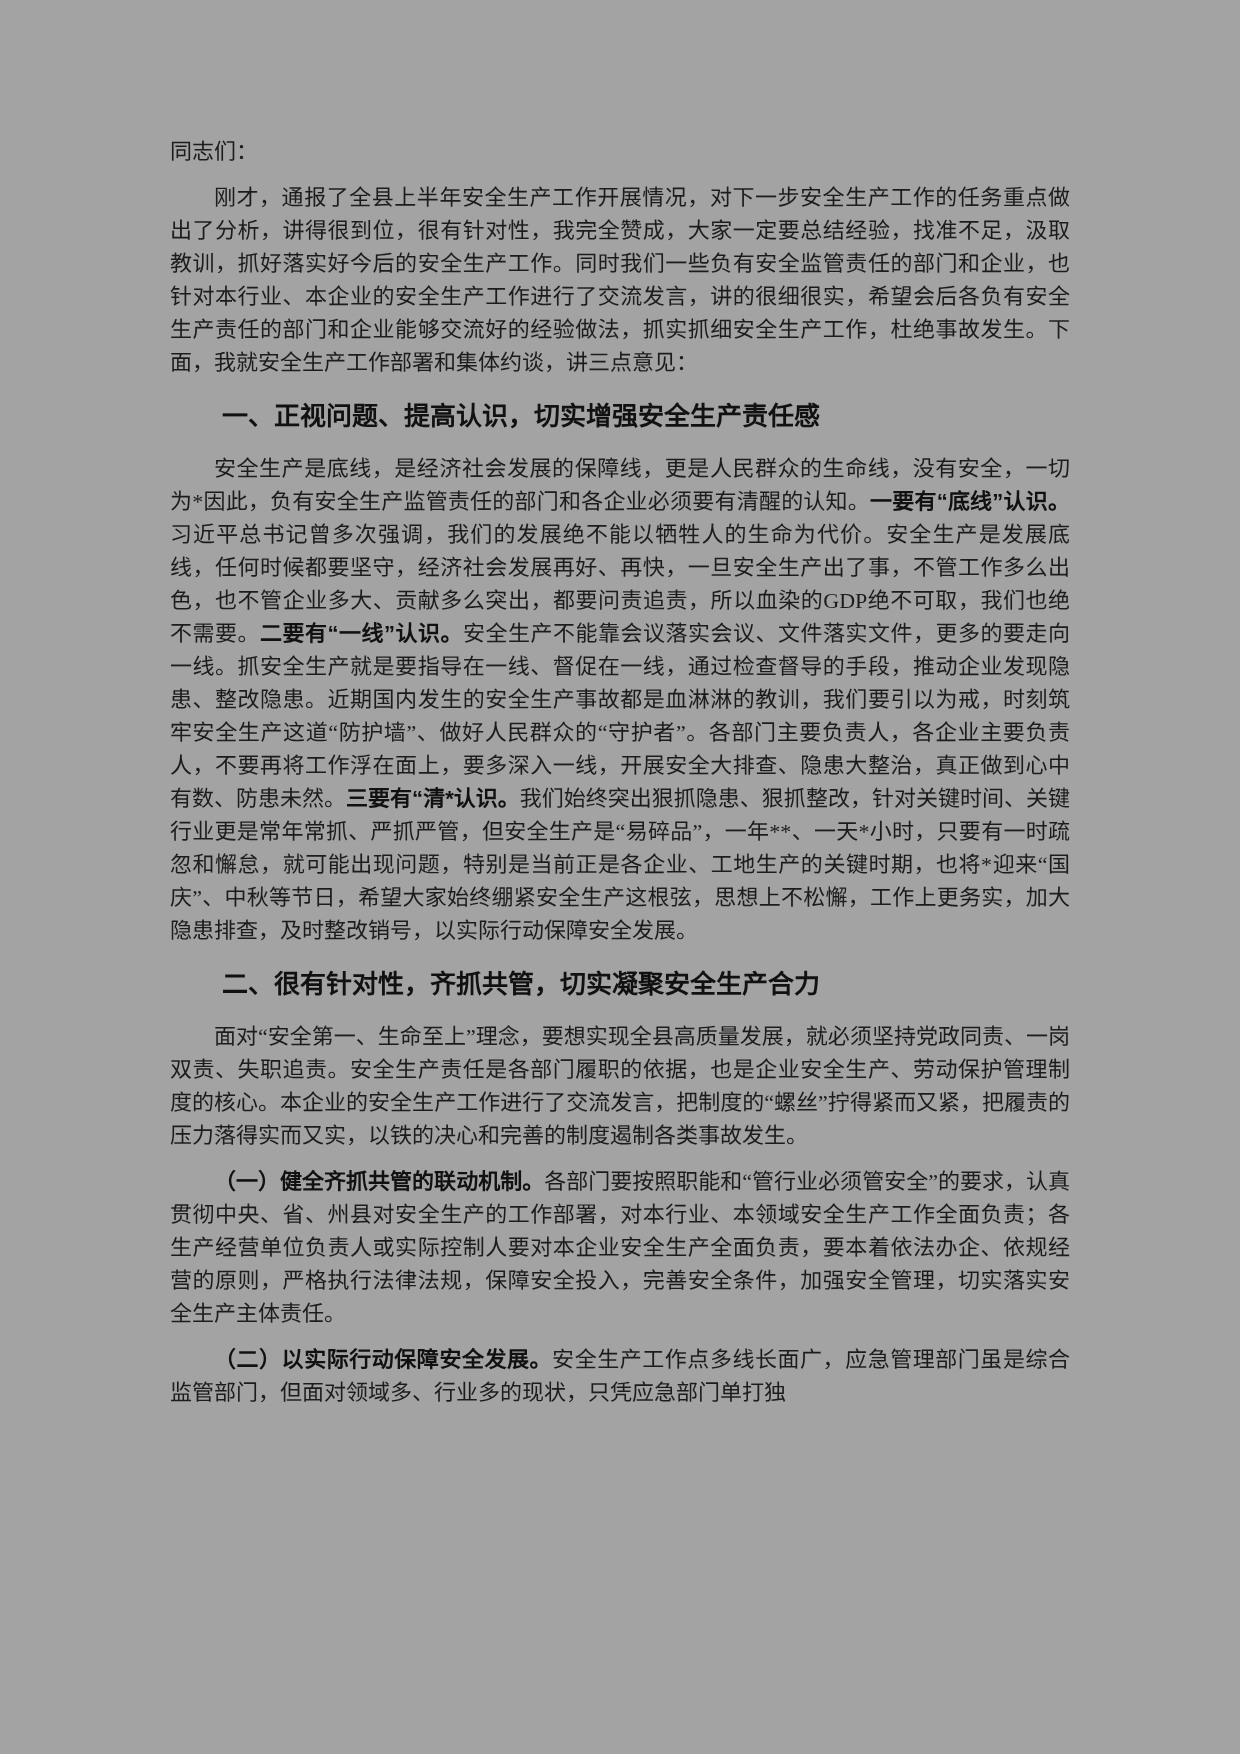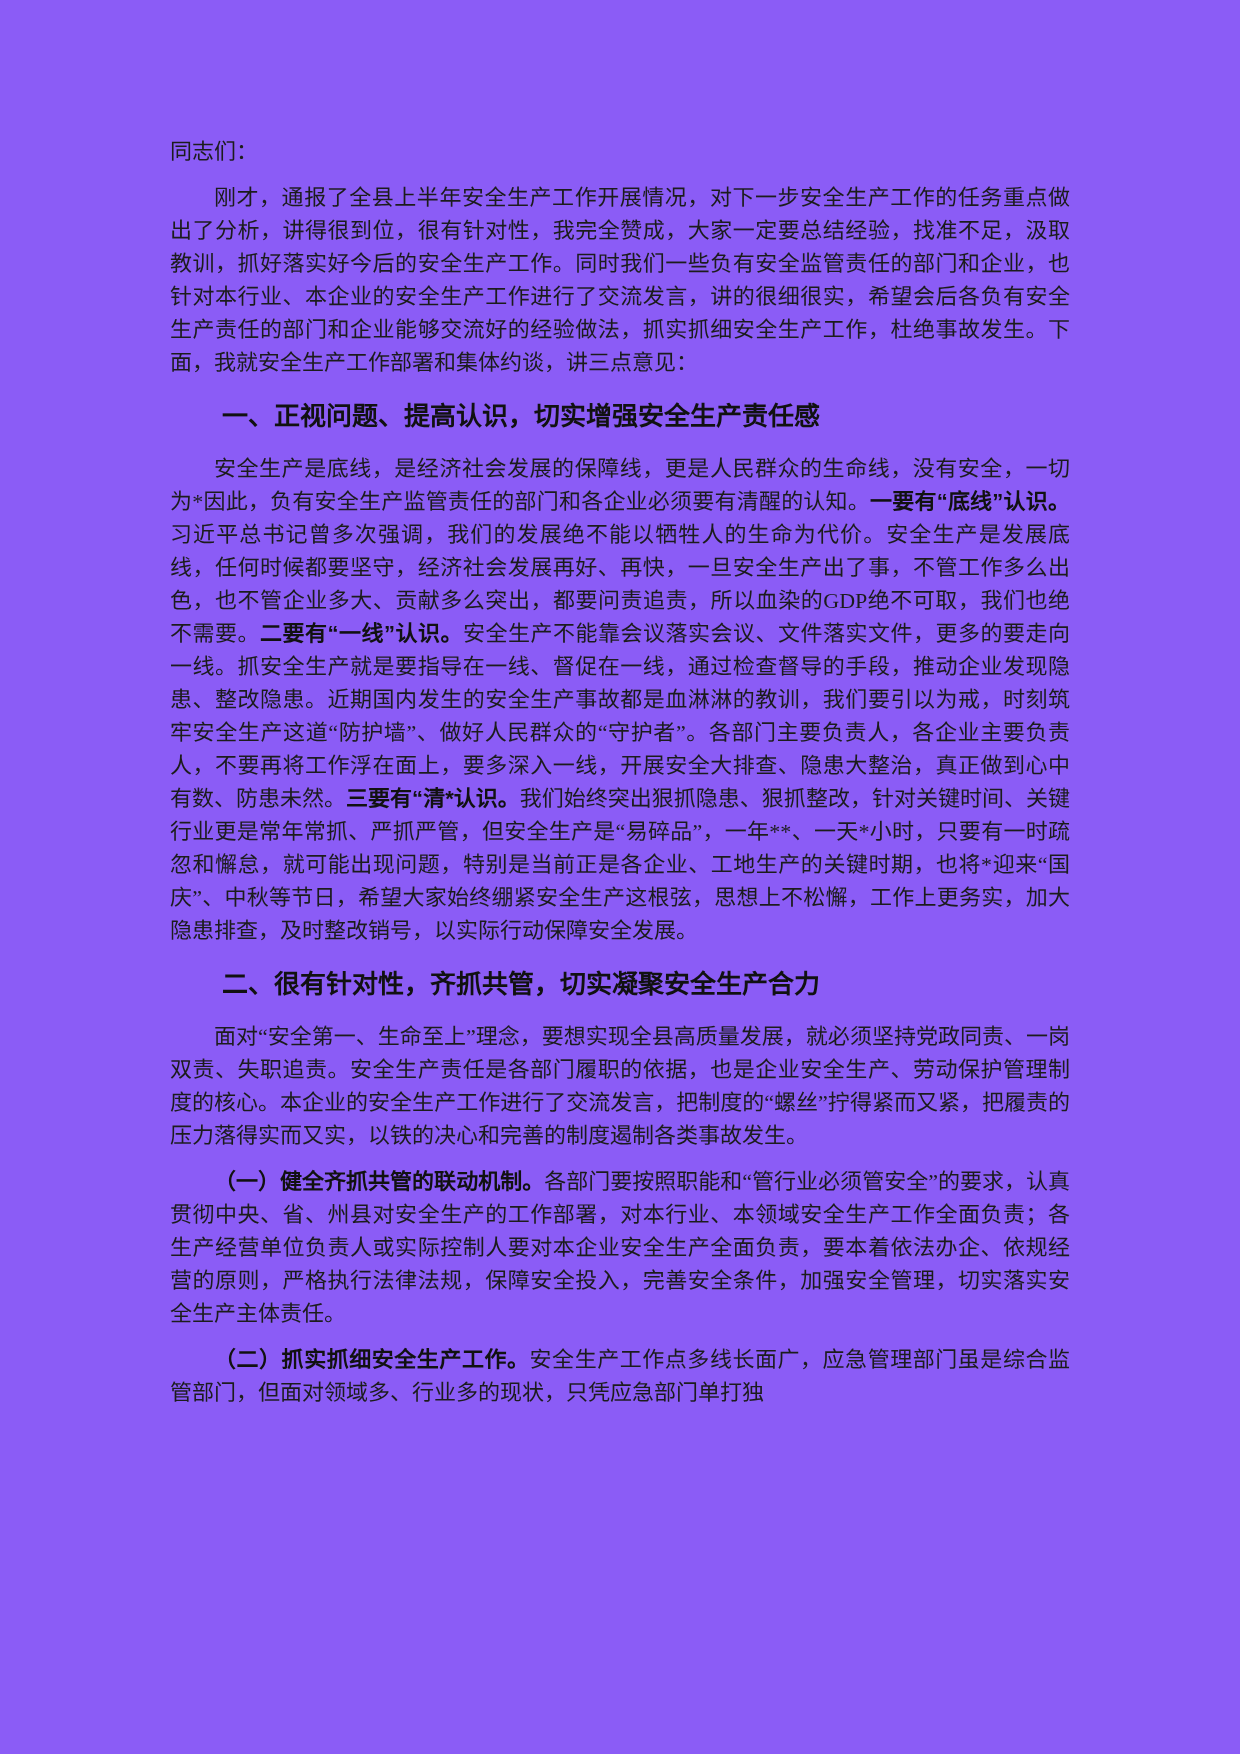--- a/index.html
+++ b/index.html
@@ -6,21 +6,21 @@
   html, body {
     margin: 0;
     padding: 0;
     background: #ffffff;
   }
   .page {
     position: relative;
     width: 1240px;
     min-height: 1754px;
     margin: 0 auto;
-    background: #8b5cf6;
+    background: #a3a3a3;
     overflow: hidden;
     box-sizing: border-box;
   }
   .doc-body {
     padding: 135px 170px 60px 170px;
     font-family: "Liberation Serif", "DejaVu Serif", serif;
     font-size: 22px;
     line-height: 33px;
     color: #1c1c1c;
     text-align: justify;
@@ -56,15 +56,15 @@
 
 <div class="page">
   <div class="doc-body">
       <p class="paragraph no-indent"><span class="run">同志们：</span></p>
       <p class="paragraph"><span class="run">刚才，通报了全县上半年安全生产工作开展情况，对下一步安全生产工作的任务重点做出了分析，讲得很到位，很有针对性，我完全赞成，大家一定要总结经验，找准不足，汲取教训，抓好落实好今后的安全生产工作。同时我们一些负有安全监管责任的部门和企业，也针对本行业、本企业的安全生产工作进行了交流发言，讲的很细很实，希望会后各负有安全生产责任的部门和企业能够交流好的经验做法，抓实抓细安全生产工作，杜绝事故发生。下面，我就安全生产工作部署和集体约谈，讲三点意见：</span></p>
       <h2 class="heading"><span class="run bold">一、正视问题、提高认识，切实增强安全生产责任感</span></h2>
       <p class="paragraph"><span class="run">安全生产是底线，是经济社会发展的保障线，更是人民群众的生命线，没有安全，一切为*因此，负有安全生产监管责任的部门和各企业必须要有清醒的认知。</span><span class="run bold">一要有“底线”认识。</span><span class="run">习近平总书记曾多次强调，我们的发展绝不能以牺牲人的生命为代价。安全生产是发展底线，任何时候都要坚守，经济社会发展再好、再快，一旦安全生产出了事，不管工作多么出色，也不管企业多大、贡献多么突出，都要问责追责，所以血染的GDP绝不可取，我们也绝不需要。</span><span class="run bold">二要有“一线”认识。</span><span class="run">安全生产不能靠会议落实会议、文件落实文件，更多的要走向一线。抓安全生产就是要指导在一线、督促在一线，通过检查督导的手段，推动企业发现隐患、整改隐患。近期国内发生的安全生产事故都是血淋淋的教训，我们要引以为戒，时刻筑牢安全生产这道“防护墙”、做好人民群众的“守护者”。各部门主要负责人，各企业主要负责人，不要再将工作浮在面上，要多深入一线，开展安全大排查、隐患大整治，真正做到心中有数、防患未然。</span><span class="run bold">三要有“清*认识。</span><span class="run">我们始终突出狠抓隐患、狠抓整改，针对关键时间、关键行业更是常年常抓、严抓严管，但安全生产是“易碎品”，一年**、一天*小时，只要有一时疏忽和懈怠，就可能出现问题，特别是当前正是各企业、工地生产的关键时期，也将*迎来“国庆”、中秋等节日，希望大家始终绷紧安全生产这根弦，思想上不松懈，工作上更务实，加大隐患排查，及时整改销号，以实际行动保障安全发展。</span></p>
       <h2 class="heading"><span class="run bold">二、很有针对性，齐抓共管，切实凝聚安全生产合力</span></h2>
       <p class="paragraph"><span class="run">面对“安全第一、生命至上”理念，要想实现全县高质量发展，就必须坚持党政同责、一岗双责、失职追责。安全生产责任是各部门履职的依据，也是企业安全生产、劳动保护管理制度的核心。本企业的安全生产工作进行了交流发言，把制度的“螺丝”拧得紧而又紧，把履责的压力落得实而又实，以铁的决心和完善的制度遏制各类事故发生。</span></p>
       <p class="paragraph"><span class="run bold">（一）健全齐抓共管的联动机制。</span><span class="run">各部门要按照职能和“管行业必须管安全”的要求，认真贯彻中央、省、州县对安全生产的工作部署，对本行业、本领域安全生产工作全面负责；各生产经营单位负责人或实际控制人要对本企业安全生产全面负责，要本着依法办企、依规经营的原则，严格执行法律法规，保障安全投入，完善安全条件，加强安全管理，切实落实安全生产主体责任。</span></p>
-      <p class="paragraph"><span class="run bold">（二）抓实抓细安全生产工作。</span><span class="run">安全生产工作点多线长面广，应急管理部门虽是综合监管部门，但面对领域多、行业多的现状，只凭应急部门单打独</span></p>
+      <p class="paragraph"><span class="run bold">（二）以实际行动保障安全发展。</span><span class="run">安全生产工作点多线长面广，应急管理部门虽是综合监管部门，但面对领域多、行业多的现状，只凭应急部门单打独</span></p>
     </div>
 </div>
 
 </body></html>

